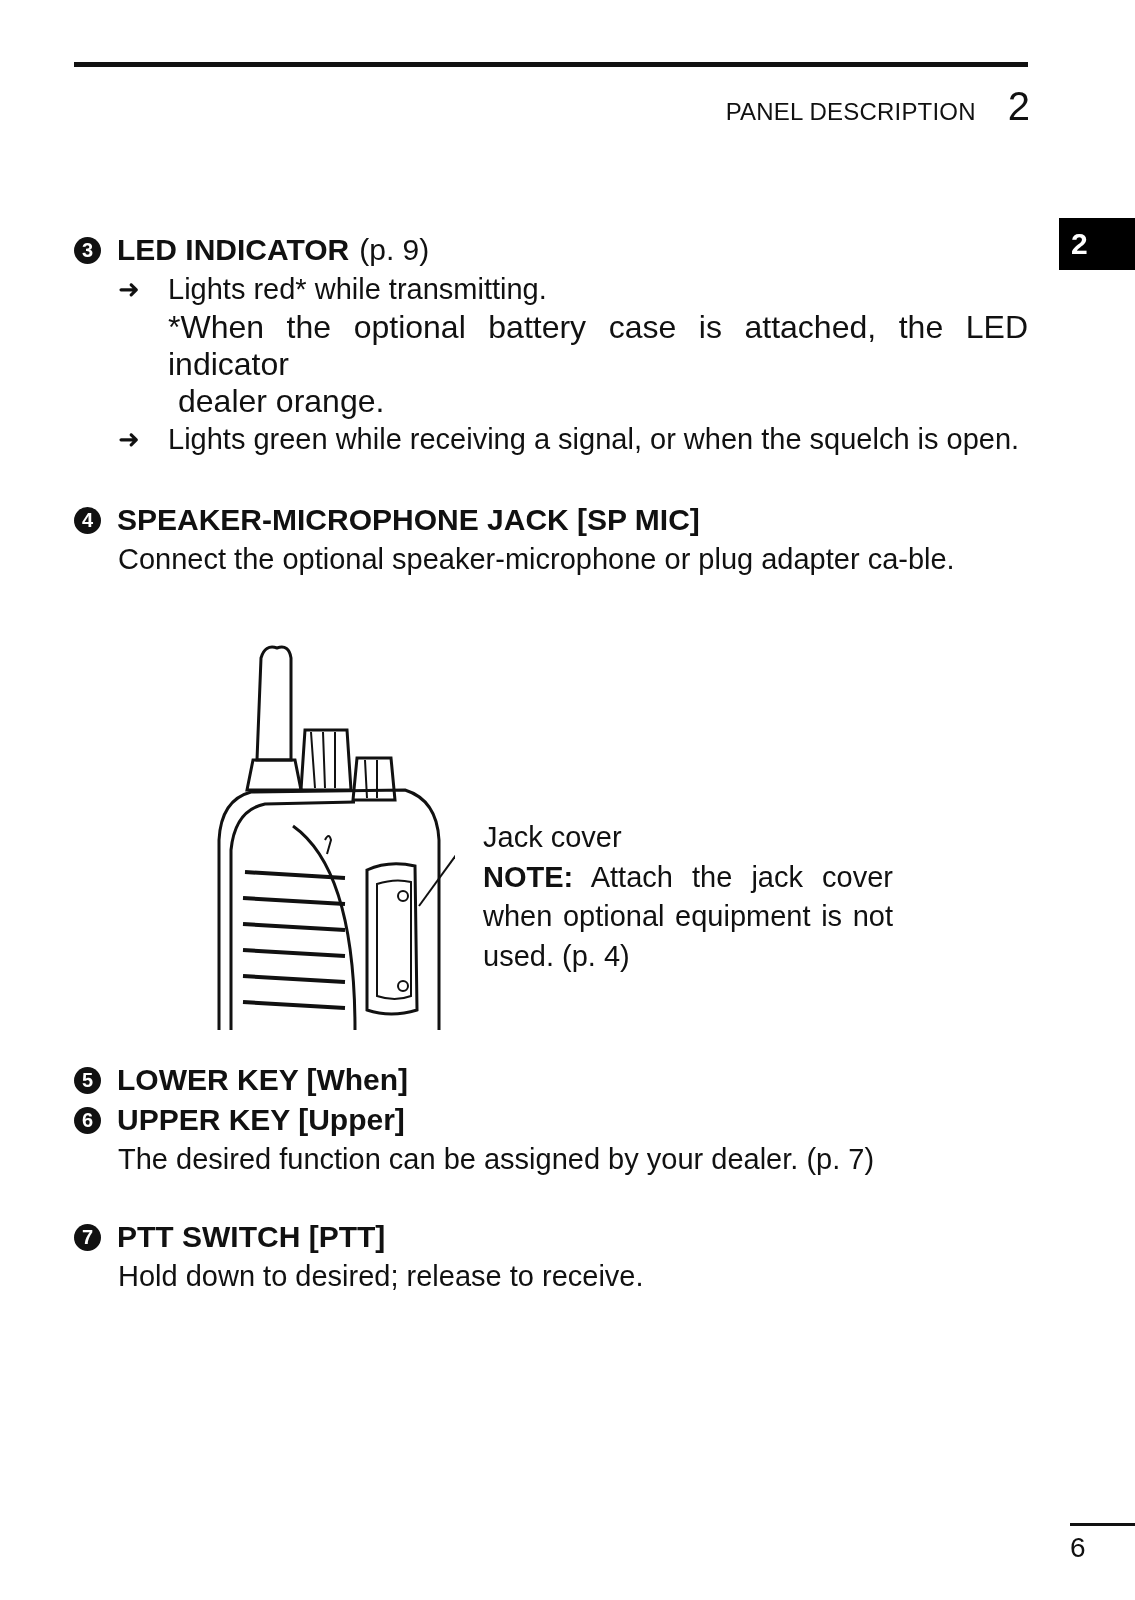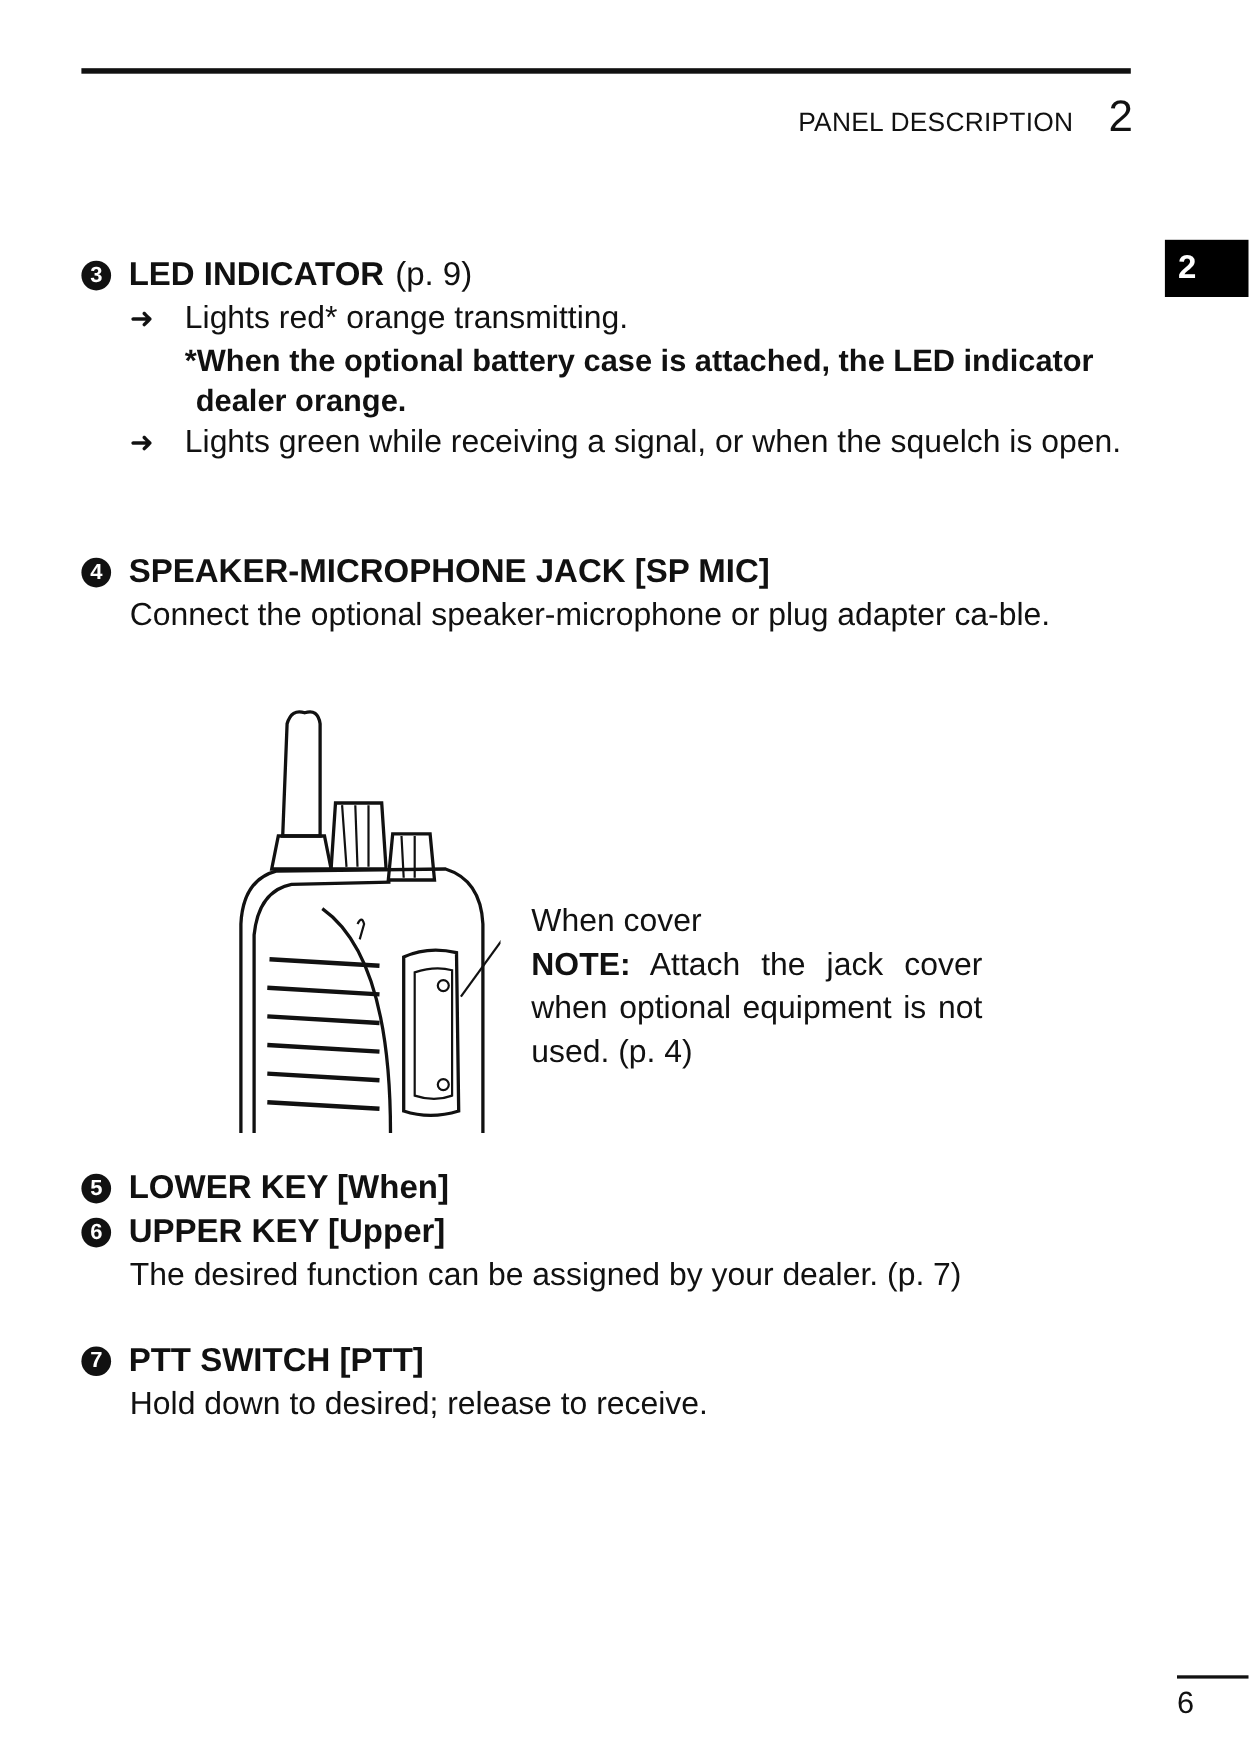--- a/index.html
+++ b/index.html
@@ -17,21 +17,21 @@
     }
     .block { position: absolute; left: 74px; width: 954px; }
     .head { font-size: 30px; font-weight: bold; display: flex; align-items: center; height: 40px; }
     .head .ref { font-weight: normal; margin-left: 10px; }
     .badge {
       display: inline-flex; width: 27px; height: 27px; border-radius: 50%; background: #111; color: #fff;
       font-size: 20px; font-weight: bold; align-items: center; justify-content: center; margin-right: 16px; flex: none;
     }
     .bullet { position: relative; padding-left: 94px; font-size: 29px; line-height: 39px; text-align: justify; }
     .bullet .arrow { position: absolute; left: 44px; top: 0; font-size: 26px; }
-    .footnote { padding-left: 94px; font-size: 28px; line-height: 37px; text-align: justify; font-weight: bold; }
+    .footnote { padding-left: 94px; font-size: 32px; line-height: 37px; text-align: justify; }
     .footnote .cont { padding-left: 10px; }
     .body-text { padding-left: 44px; font-size: 29px; line-height: 39px; text-align: justify; }
     .figure { position: absolute; left: 205px; top: 640px; width: 250px; height: 400px; }
     .callout { position: absolute; left: 483px; top: 818px; width: 410px; font-size: 29px; line-height: 39.5px; text-align: justify; }
     .callout b { font-weight: bold; }
     .bottom-rule { position: absolute; left: 1070px; top: 1523px; width: 65px; height: 3px; background: #111; }
     .page-num { position: absolute; left: 1070px; top: 1532px; font-size: 28px; }
   </style>
 </head>
 <body>
@@ -44,21 +44,21 @@
 <div class="side-tab">2</div>
 
 <div class="block" style="top:230px;">
   <div class="head">
     <span class="badge">3</span>
     <span>LED INDICATOR</span>
     <span class="ref">(p. 9)</span>
   </div>
   <div class="bullet">
     <span class="arrow">➜</span>
-    <span>Lights red* orange transmitting.</span>
+    <span>Lights red* while transmitting.</span>
   </div>
   <div class="footnote">
     <div>*When the optional battery case is attached, the LED indicator</div>
     <div class="cont">dealer orange.</div>
   </div>
   <div class="bullet">
     <span class="arrow">➜</span>
     <span>Lights green while receiving a signal, or when the squelch is open.</span>
   </div>
 </div>
@@ -84,21 +84,21 @@
   <path d="M162 230 Q184 220 210 226 L212 370 Q186 378 162 370 Z"></path>
   <path d="M172 244 Q190 238 206 242 L206 356 Q190 362 172 356 Z" stroke-width="2"></path>
   <circle cx="198" cy="256" r="5" stroke-width="2"></circle>
   <circle cx="198" cy="346" r="5" stroke-width="2"></circle>
   <path d="M120 200 Q124 192 126 200 L122 214" stroke-width="2"></path>
   <path d="M40 232 L140 238 M38 258 L140 264 M38 284 L140 290 M38 310 L140 316 M38 336 L140 342 M38 362 L140 368" stroke-width="4"></path>
   <path d="M262 200 L214 266" stroke-width="2"></path>
 </svg>
 
 <div class="callout">
-  <div>When cover</div>
+  <div>Jack cover</div>
   <div><b>NOTE:</b><span> Attach the jack cover when optional equipment is not used. (p. 4)</span></div>
 </div>
 
 <div class="block" style="top:1060px;">
   <div class="head">
     <span class="badge">5</span>
     <span>LOWER KEY [When]</span>
   </div>
   <div class="head">
     <span class="badge">6</span>

